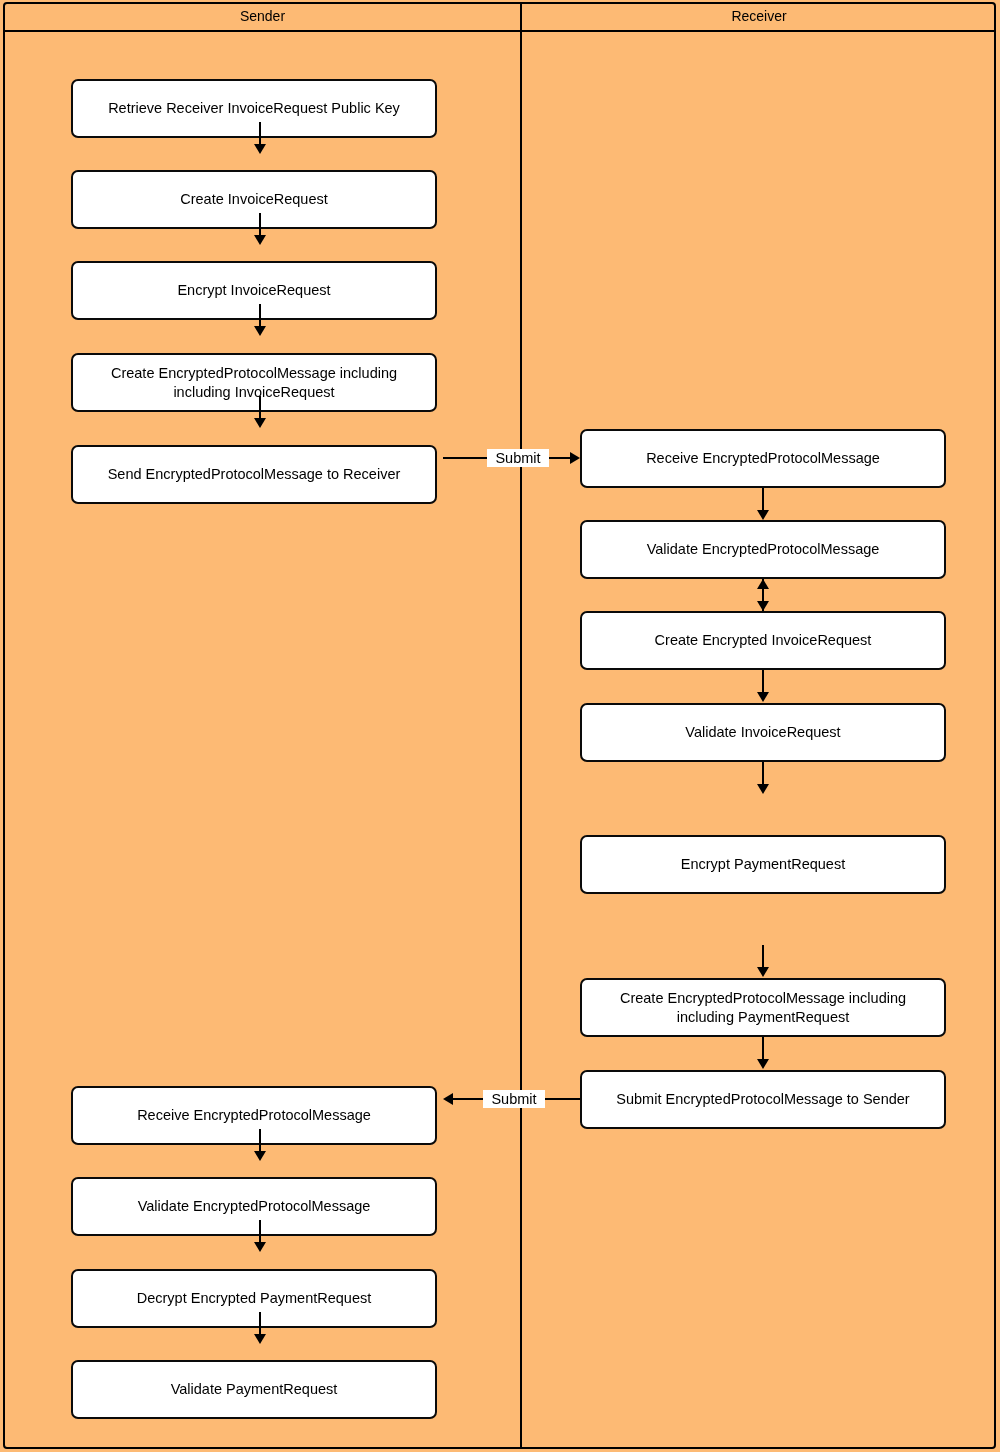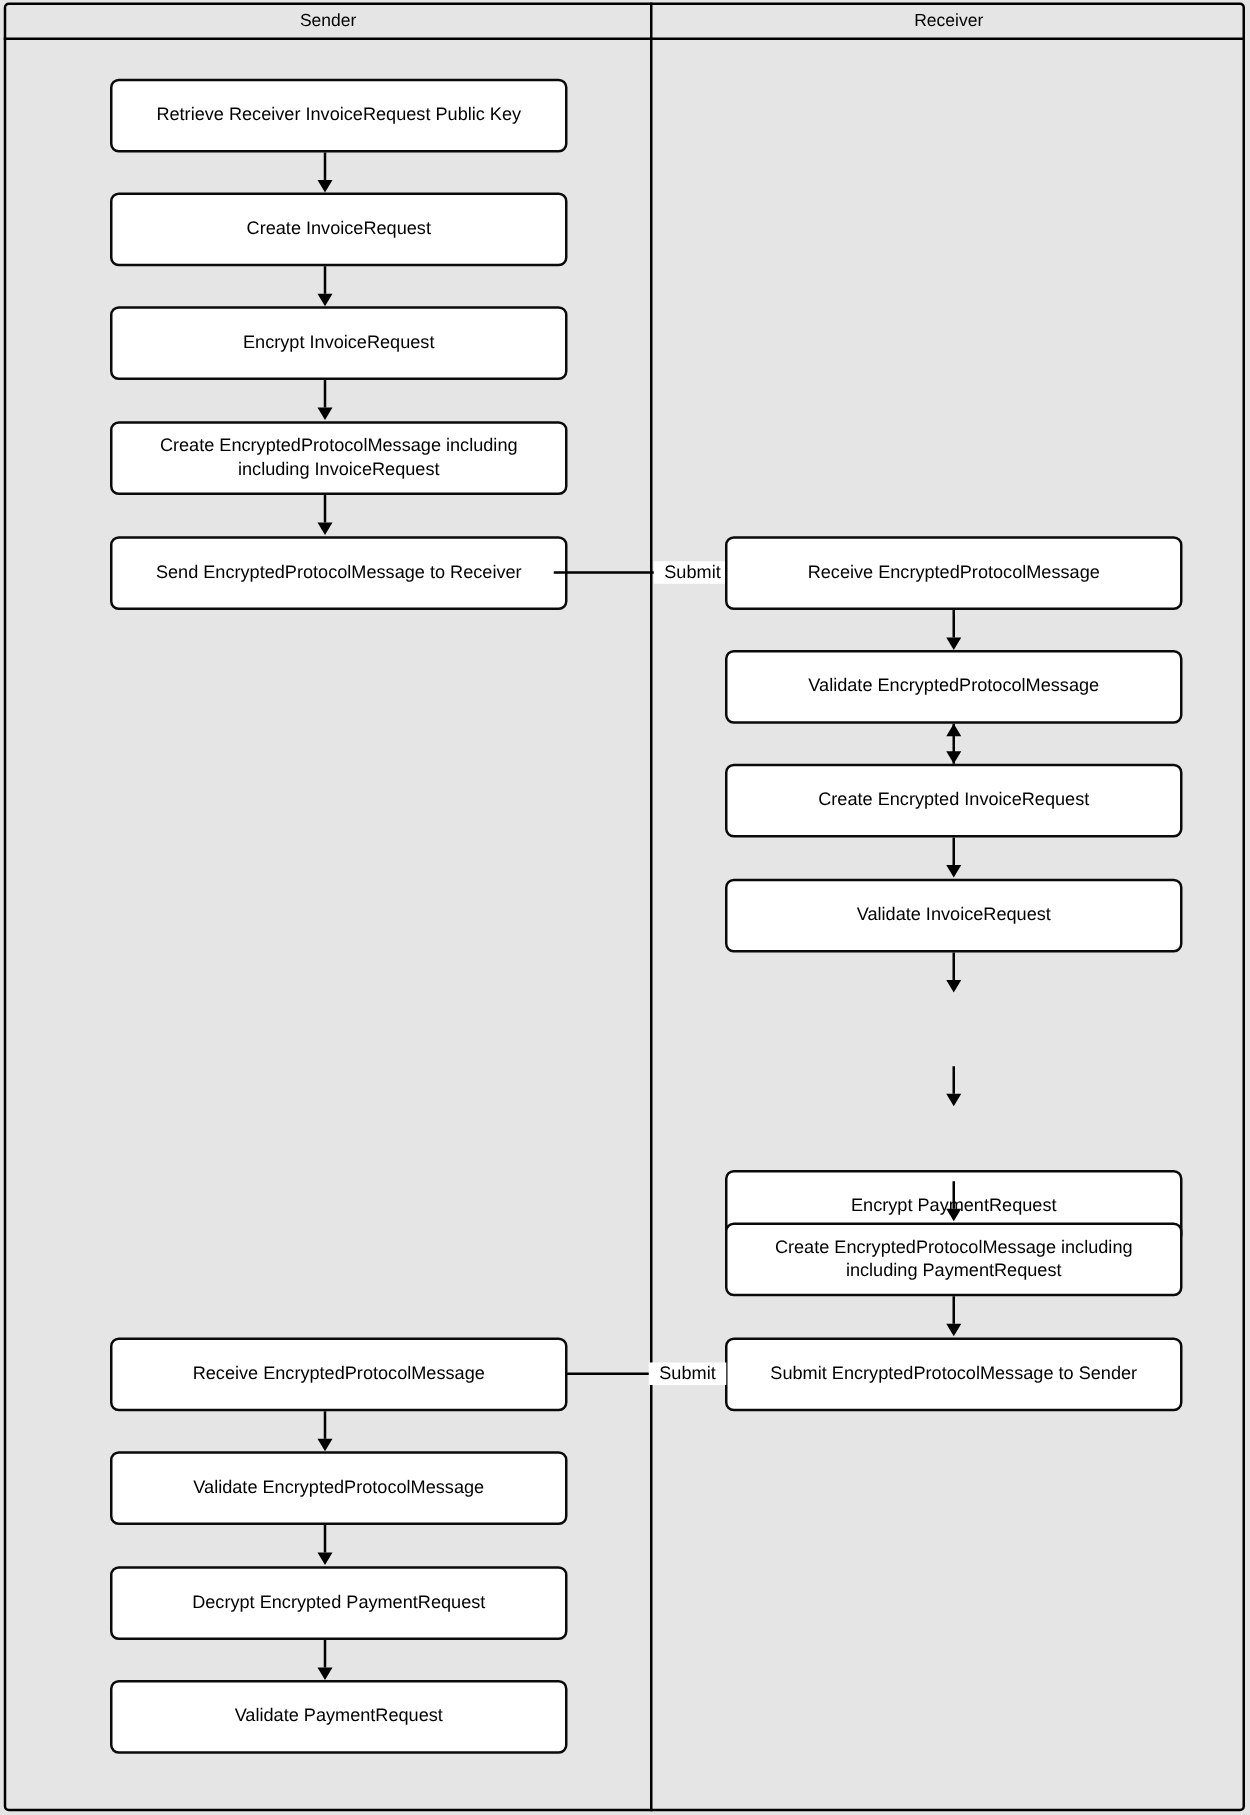--- a/index.html
+++ b/index.html
@@ -9,21 +9,21 @@
   }
   body {
     font-family: "Liberation Sans", sans-serif;
     -webkit-font-smoothing: antialiased;
   }
 
   #canvas {
     position: relative;
     width: 1000px;
     height: 1452px;
-    background: #e5e5e5;
+    background: #fdba74;
     overflow: hidden;
   }
 
   
   .frame {
     position: absolute;
     left: 3px;
     top: 2px;
     width: 993px;
     height: 1447px;
@@ -78,21 +78,21 @@
     background: #ffffff;
     display: flex;
     align-items: center;
     justify-content: center;
     text-align: center;
     font-size: 14.5px;
     line-height: 19px;
     color: #000000;
     padding: 2px 8px;
   }
-  .node.sender   { left: 88px;  }
+  .node.sender   { left: 71px; margin-top: 16px;  }
   .node.receiver { left: 580px; }
   .node .label { display: block; }
 
   
   .vline {
     position: absolute;
     width: 0;
     border-left: 2px solid #000000;
   }
   .hline {
@@ -138,21 +138,20 @@
   .edge-label {
     position: absolute;
     background: #ffffff;
     font-size: 14.5px;
     line-height: 18px;
     height: 18px;
     color: #000000;
     text-align: center;
     white-space: nowrap;
     padding: 0 2px;
-    margin-left: 36px;
   }
 </style>
 </head>
 <body>
 
 <div id="canvas">
 
   <div class="frame"></div>
   <div class="header-rule"></div>
   <div class="lane-divider"></div>
@@ -225,21 +224,21 @@
     <span class="label">Validate InvoiceRequest</span>
   </div>
 
   <div class="vline" style="left:762px; top:762px; height:22px;"></div>
   <div class="arrow-down" style="left:757px; top:784px;"></div>
 
 
   <div class="vline" style="left:762px; top:853px; height:22px;"></div>
   <div class="arrow-down" style="left:757px; top:875px;"></div>
 
-  <div class="node receiver" style="top:936px;align-items:center;">
+  <div class="node receiver" style="top:835px;align-items:center;">
     <span class="label">Encrypt PaymentRequest</span>
   </div>
 
   <div class="vline" style="left:762px; top:945px; height:22px;"></div>
   <div class="arrow-down" style="left:757px; top:967px;"></div>
 
   <div class="node receiver" style="top:978px;">
     <span class="label">
       <span>Create EncryptedProtocolMessage including</span><br>
       <span>including PaymentRequest</span>

